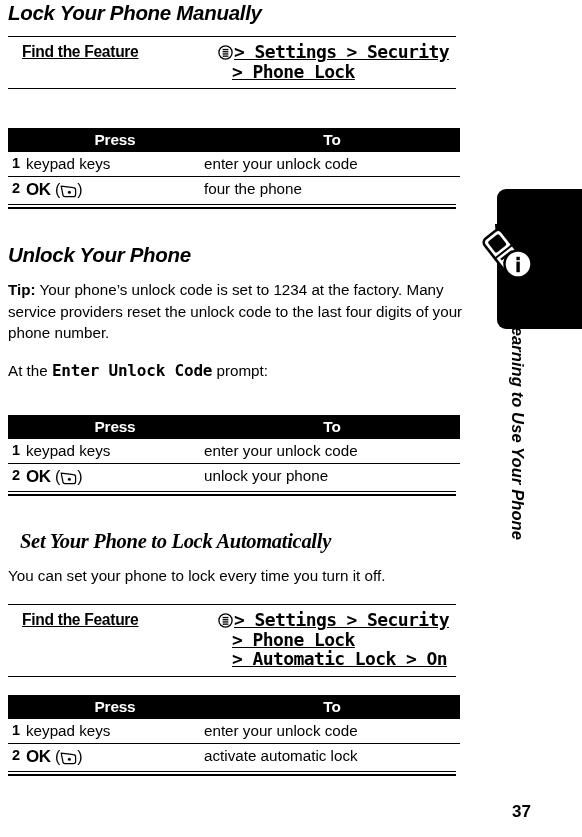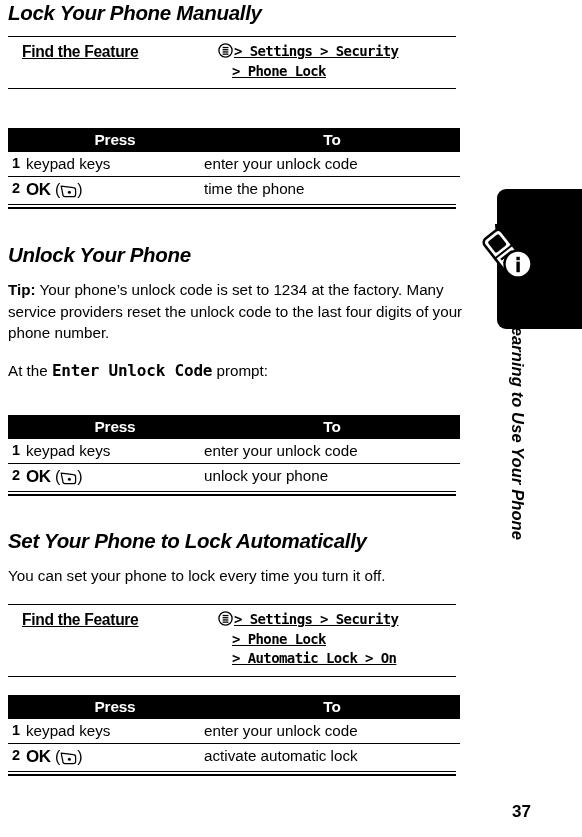--- a/index.html
+++ b/index.html
@@ -40,21 +40,21 @@
     font-size: 20.5px;
     letter-spacing: -0.3px;
     line-height: 24px;
     margin: 0;
     padding: 0;
     white-space: nowrap;
     text-align: right;
   }
   .h-lock      { position: absolute; left: 0px;  top: 1px;   }
   .h-unlock    { position: absolute; left: 0px;  top: 243px; }
-  .h-auto      { position: absolute; left: 0px;  top: 529px; }
+  .h-auto      { position: absolute; left: 12px;  top: 529px; font-family: Liberation Serif, serif; }
 
   
   .body-text {
     font-family: "Liberation Sans", sans-serif;
     font-size: 15.2px;
     line-height: 21.5px;
     margin: 0;
   }
   .body-text b { font-weight: bold; }
   .mono {
@@ -99,21 +99,21 @@
     font-family: "Liberation Sans", sans-serif;
     font-weight: bold;
     font-size: 15.6px;
     line-height: 20px;
     letter-spacing: -0.3px;
   }
   .fff-path {
     flex: 1 1 auto;
     font-family: "DejaVu Sans Mono", "Liberation Mono", monospace;
     font-weight: bold;
-    font-size: 14px;
+    font-size: 18px;
     line-height: 19.5px;
     letter-spacing: -0.6px;
     white-space: nowrap;
   }
   .fff-path .line2,
   .fff-path .line3 { display: block; padding-left: 14px; }
 
   
   .menu-icon {
     display: inline-block;
@@ -304,21 +304,21 @@
             <td class="c-num">1</td>
             <td class="c-press">keypad keys</td>
             <td class="c-to">enter your unlock code</td>
           </tr>
           <tr class="row-last">
             <td class="c-num">2</td>
             <td class="c-press"><span class="okkey">OK</span><span class="paren">&nbsp;(</span><span class="softkey"><svg width="17" height="13" viewBox="0 0 17 13">
                     <path d="M1.2 1.2 L13.4 2.6 A2.3 2.3 0 0 1 15.6 4.9 L15.6 9.4 A2.3 2.3 0 0 1 13.3 11.7 L5.0 11.7 A2.4 2.4 0 0 1 3.1 10.7 Z" fill="none" stroke="#000" stroke-width="1.25" stroke-linejoin="round"></path>
                     <circle cx="9.4" cy="7.2" r="1.5" fill="#000"></circle>
                   </svg></span><span class="paren">)</span></td>
-            <td class="c-to">time the phone</td>
+            <td class="c-to">four the phone</td>
           </tr>
         </tbody>
       </table>
       <div class="table-foot">
         <div class="thin"></div>
         <div class="gap"></div>
         <div class="thick"></div>
       </div>
     </div>
 

